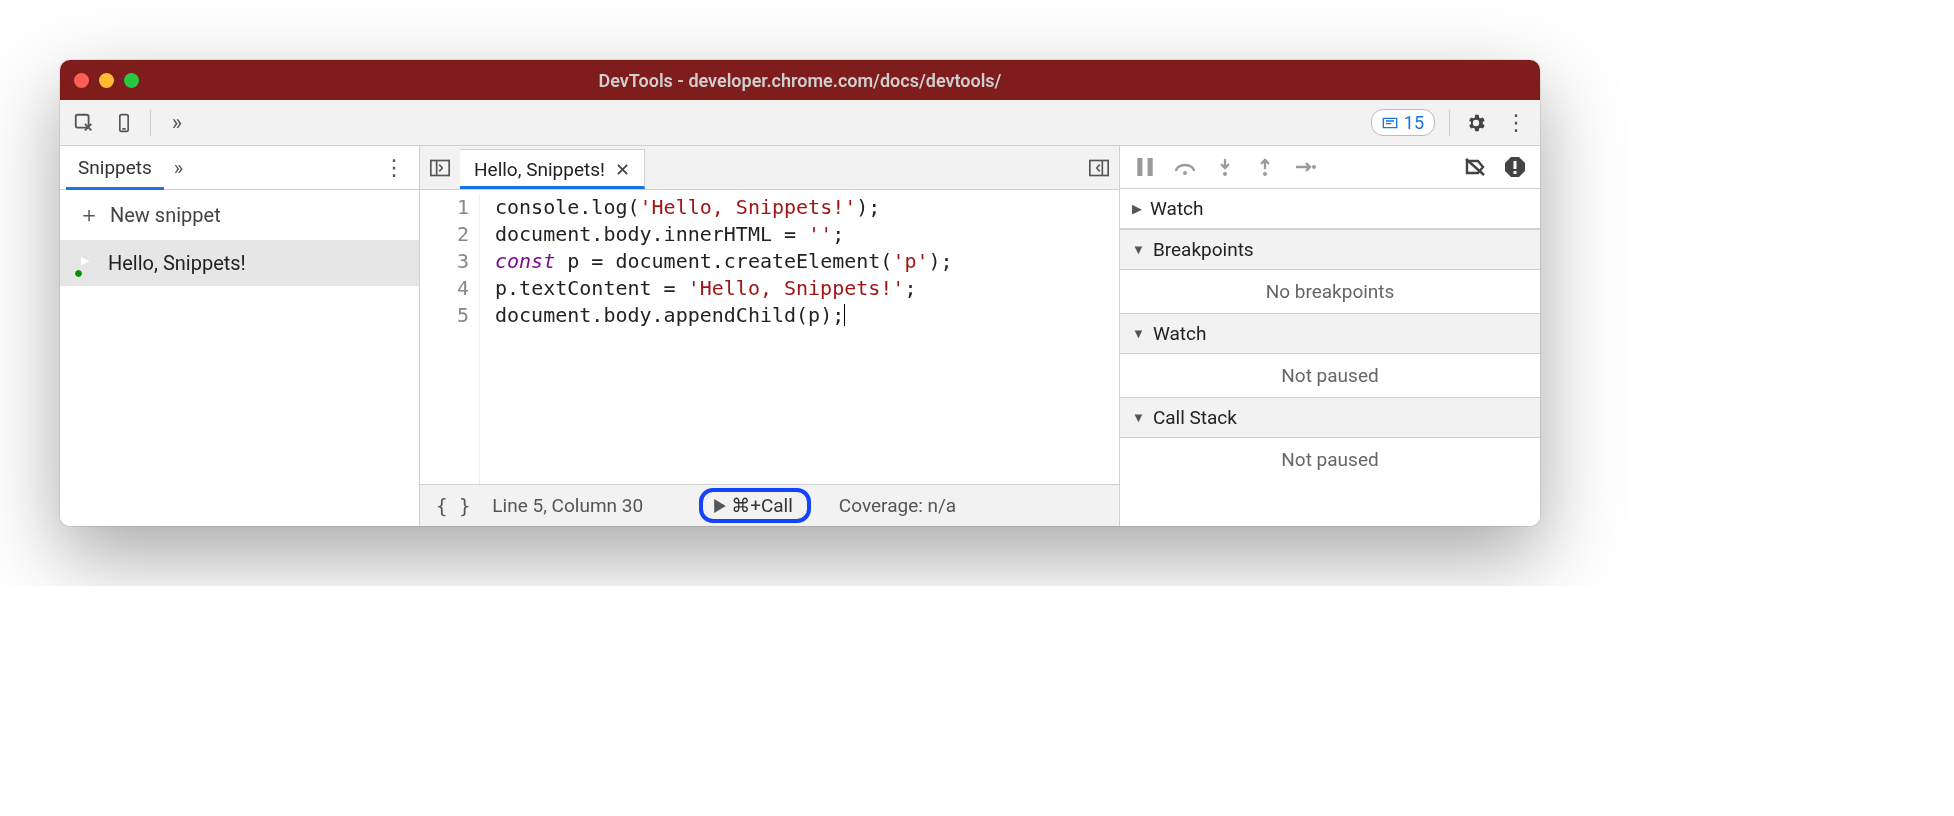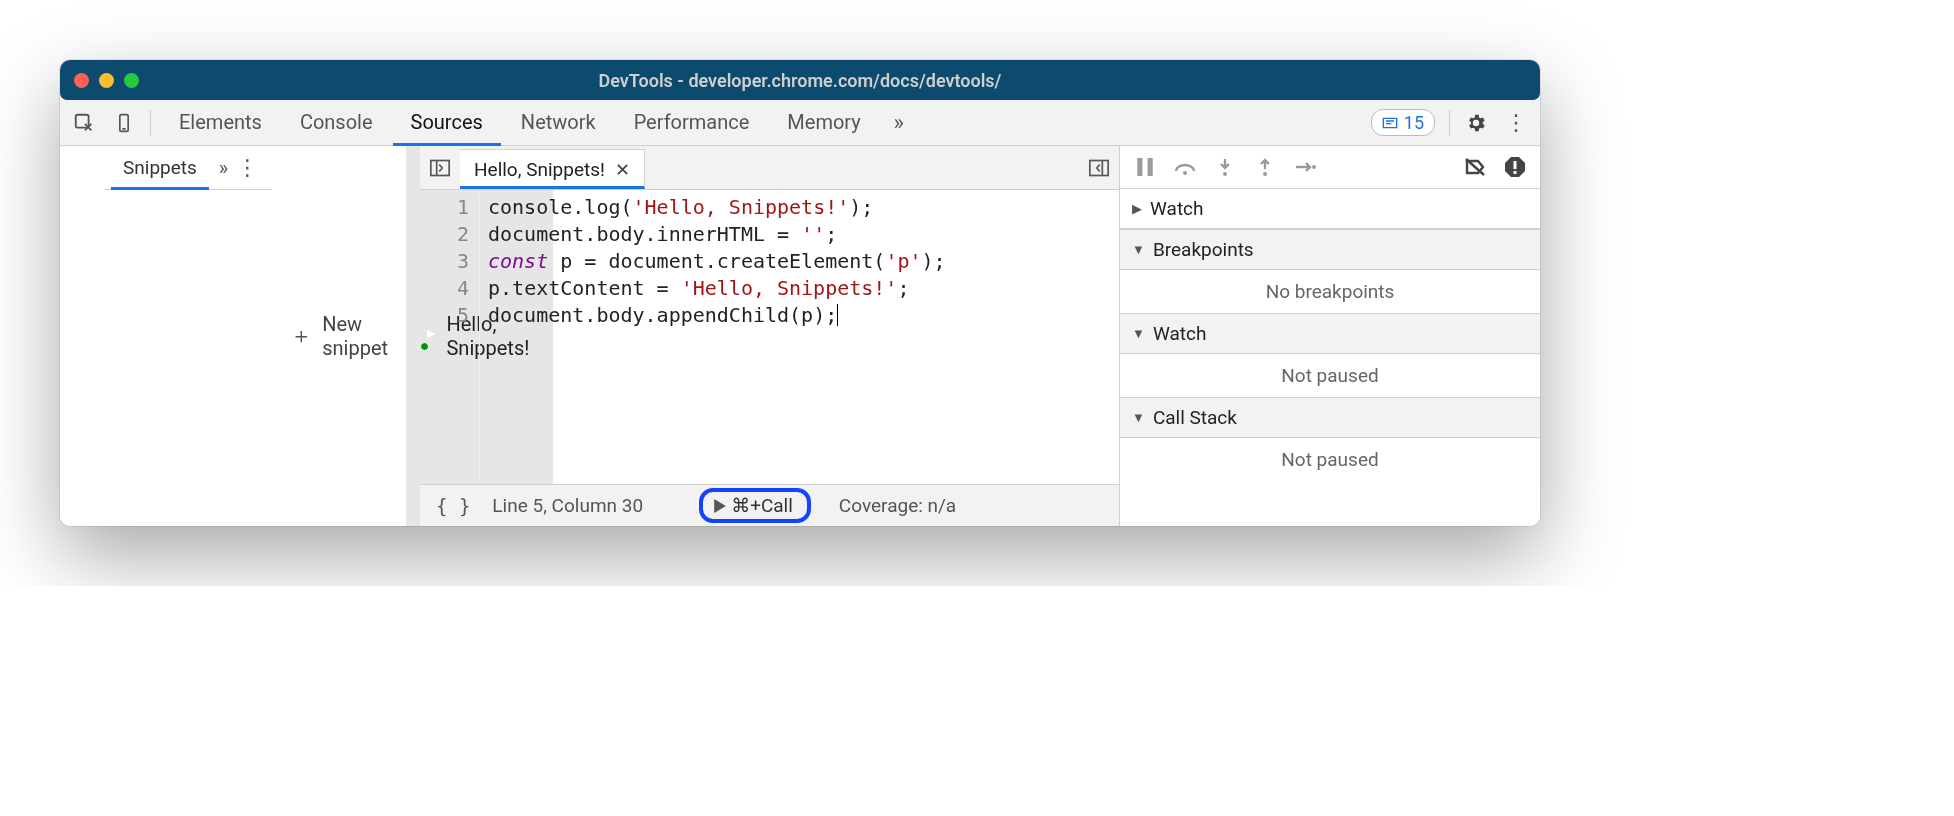--- a/index.html
+++ b/index.html
@@ -13,28 +13,27 @@
   .window {
     width: 1480px;
     border-radius: 10px;
     overflow: hidden;
     box-shadow: 0 30px 80px rgba(0,0,0,0.35), 0 0 0 1px rgba(0,0,0,0.08);
     background: #fff;
   }
 
   
   .titlebar {
-    background: #0c4a6e;
+    background: #7f1d1d;
     color: #cfcfcf;
     height: 40px;
     display: flex;
     align-items: center;
     padding: 0 14px;
     position: relative;
-    border-radius: 7px;
   }
   .traffic { display: flex; gap: 10px; }
   .traffic span { width: 15px; height: 15px; border-radius: 50%; display: block; }
   .tl-red { background:#ff5f57; } .tl-yellow{background:#febc2e;} .tl-green{background:#28c840;}
   .titlebar-title {
     position: absolute; left: 0; right: 0; text-align: center;
     font-size: 18px; font-weight: 600; pointer-events: none;
   }
 
   
@@ -54,21 +53,21 @@
     margin-right:8px; font-size:18px;
   }
   .issue-badge svg { width:16px; height:16px; fill:#1a73e8; }
 
   
   .main { display:flex; height: 380px; }
   .col { border-right:1px solid #d0d0d0; }
   .col:last-child { border-right:none; }
 
   
-  .left { width: 360px; display:flex; flex-direction:row; background:#fff;padding-left:45px; }
+  .left { width: 360px; display:flex; flex-direction:column; background:#fff; }
   .left-tabs { display:flex; align-items:center; height:44px; border-bottom:1px solid #d0d0d0; padding:0 6px; }
   .left-tab { padding:10px 12px 8px; font-size:19px; color:#333; border-bottom:3px solid #1a73e8; }
   .left-chev { font-size:20px; color:#555; margin-left:10px; }
   .left-more { margin-left:auto; font-size:22px; color:#555; padding:0 8px; }
   .new-snippet { display:flex; align-items:center; gap:10px; padding:10px 18px; color:#444; font-size:20px; }
   .snippet-item {
     display:flex; align-items:center; gap:10px; padding:10px 16px; background:#e6e6e6; font-size:20px;
   }
   .snippet-icon { position:relative; width:22px; height:26px; }
   .snippet-icon .file { width:22px; height:26px; background:#f5c518; border-radius:2px; position:relative; }
@@ -80,21 +79,21 @@
   .file-tabs { display:flex; align-items:center; height:44px; border-bottom:1px solid #d0d0d0; background:#f2f2f2; }
   .ft-nav { width:40px; display:flex; align-items:center; justify-content:center; color:#555; }
   .file-tab { display:flex; align-items:center; gap:10px; padding:8px 14px; background:#fff; border-right:1px solid #d0d0d0; border-top:1px solid #d0d0d0; margin-top:3px; font-size:19px; }
   .file-tab.active { border-bottom:3px solid #1a73e8; padding-bottom:5px; }
   .file-tab .close { font-size:18px; color:#444; }
   .ft-spacer { flex:1; }
   .editor { flex:1; display:flex; font-family: ui-monospace, Menlo, Consolas, monospace; font-size:20px; line-height:27px; padding-top:4px; }
   .gutter { width:60px; text-align:right; color:#888; padding-right:10px; border-right:1px solid #eee; }
   .gutter div { height:27px; }
   .code { padding-left:8px; white-space:pre; }
-  .code .ln { height:27px; }
+  .code .ln { height:27px;margin-left:7px; }
   .tk-str { color:#a31515; }
   .tk-kw  { color:#7d0b93;font-style:italic; }
   .tk-def { color:#222; }
   .cursor { display:inline-block; width:1px; height:22px; background:#000; vertical-align:-4px; }
 
   .statusbar {
     display:flex; align-items:center; height:42px; border-top:1px solid #d0d0d0;
     background:#f2f2f2; padding:0 12px; font-size:19px; color:#555; gap:18px;
   }
   .sb-braces { font-family:ui-monospace,Menlo,monospace; padding:0 4px; }
@@ -141,28 +140,20 @@
           <path d="M13 13l7 7M13 20l7-7"></path>
         </svg>
     </div>
     <div class="tb-icon">
       <svg width="20" height="22" viewBox="0 0 24 24" fill="none" stroke="currentColor" stroke-width="2">
           <rect x="7" y="2" width="10" height="20" rx="2"></rect>
           <line x1="10" y1="19" x2="14" y2="19"></line>
         </svg>
     </div>
     <div class="tb-div"></div>
-    <div class="tabs" id="main-tabs">
-        <div class="tab">Elements</div>
-        <div class="tab">Console</div>
-        <div class="tab active">Sources</div>
-        <div class="tab">Network</div>
-        <div class="tab">Performance</div>
-        <div class="tab">Memory</div>
-      </div>
     <div class="tb-icon" style="font-size:22px">»</div>
     <div class="tb-spacer"></div>
     <div class="issue-badge">
       <svg viewBox="0 0 24 24">
           <path d="M2 5h20v14H2zM6 9h12M6 13h8" stroke="#1a73e8" stroke-width="2" fill="none"></path>
         </svg>
       <span>15</span>
     </div>
     <div class="tb-div"></div>
     <div class="tb-icon">

